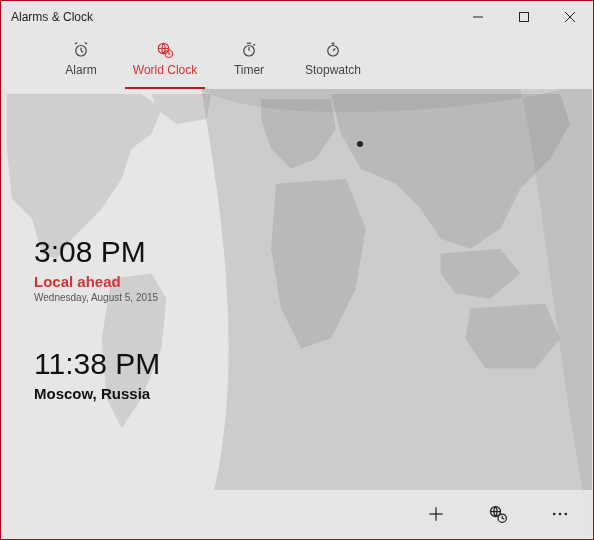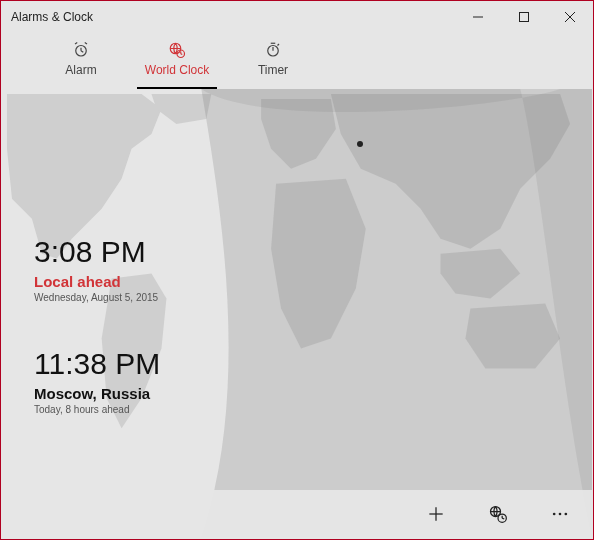--- a/index.html
+++ b/index.html
@@ -3,23 +3,23 @@
 <meta charset="utf-8">
 <style>
   * { box-sizing: border-box; margin: 0; padding: 0; }
   html, body { width: 594px; height: 540px; font-family: "Segoe UI", sans-serif; background: #e6e6e6; overflow: hidden; }
   .window { width: 594px; height: 540px; border: 1px solid #b00020; background: #e6e6e6; position: relative; }
   .titlebar { height: 32px; display: flex; align-items: center; padding-left: 10px; background: #e6e6e6; }
   .title { font-size: 12px; color: #222; flex: 1; }
   .win-controls { display: flex; height: 32px; }
   .win-btn { width: 46px; height: 32px; display: flex; align-items: center; justify-content: center; color: #222; }
   .win-btn svg { stroke: #222; }
-  .tabs { height: 56px; display: flex; align-items: flex-start; padding-left: 40px; gap: 16px; background: #e6e6e6; }
+  .tabs { height: 56px; display: flex; align-items: flex-start; padding-left: 40px; gap: 4px; background: #e6e6e6; }
   .tab { width: 80px; text-align: center; padding: 6px 0 10px 0; color: #444; border-bottom: 2px solid transparent; }
-  .tab.active { color: #d13438; border-bottom: 2px solid #000000; }
+  .tab.active { color: #d13438; border-bottom: 2px solid #b91c1c; }
   .tab .icon { height: 22px; display: flex; align-items: center; justify-content: center; margin-bottom: 2px; }
   .tab .lbl { font-size: 12px; }
   .map-area { position: absolute; top: 88px; left: 1px; right: 1px; bottom: 1px; background: #e6e6e6; overflow: hidden; }
   .map-svg { position: absolute; inset: 0; width: 100%; height: 100%; }
   .night-shade { position: absolute; top: 0; bottom: 0; width: 100%; pointer-events: none; }
   .pin-dot { position: absolute; width: 6px; height: 6px; background: #222; border-radius: 50%; }
   .clocks { position: absolute; left: 32px; top: 146px; }
   .clock-block { margin-bottom: 44px; }
   .time { font-size: 30px; font-weight: 300; color: #111; letter-spacing: 0; }
   .loc-primary { font-size: 15px; color: #d13438; font-weight: 600; margin-top: 4px; }
@@ -84,20 +84,31 @@
       <div class="icon">
         <svg width="18" height="18" viewBox="0 0 24 24" fill="none" stroke="#444" stroke-width="1.6">
           <circle cx="12" cy="13" r="7"></circle>
             <line x1="12" y1="13" x2="12" y2="8"></line>
             <line x1="9" y1="3" x2="15" y2="3"></line>
             <line x1="18" y1="6" x2="20" y2="4"></line>
         </svg>
       </div>
       <div class="lbl">Timer</div>
     </div>
+    <div class="tab">
+      <div class="icon">
+        <svg width="18" height="18" viewBox="0 0 24 24" fill="none" stroke="#444" stroke-width="1.6">
+          <circle cx="12" cy="13" r="7"></circle>
+            <line x1="12" y1="13" x2="15" y2="10"></line>
+            <line x1="10" y1="3" x2="14" y2="3"></line>
+            <line x1="12" y1="3" x2="12" y2="6"></line>
+        </svg>
+      </div>
+      <div class="lbl">Stopwatch</div>
+    </div>
   </div>
 
   <div class="map-area">
     <svg class="map-svg" viewBox="0 0 592 450" preserveAspectRatio="none">
 
       <g fill="#cfcfcf">
 
         <path d="M5 5 L140 5 L160 20 L150 45 L130 60 L120 90 L100 120 L70 150 L55 170 L40 165 L30 130 L10 110 L5 60 Z"></path>
         <path d="M150 5 L210 5 L205 30 L175 35 L155 20 Z"></path>
 
@@ -123,21 +134,20 @@
 
     <div class="clocks">
       <div class="clock-block">
         <div class="time">3:08 PM</div>
         <div class="loc-primary">Local ahead</div>
         <div class="sub">Wednesday, August 5, 2015</div>
       </div>
       <div class="clock-block">
         <div class="time">11:38 PM</div>
         <div class="loc-strong">Moscow, Russia</div>
-        <div class="sub">Today, 8 hours ahead</div>
       </div>
     </div>
 
     <div class="bottom-bar">
       <div class="bb-btn">
         <svg width="20" height="20" viewBox="0 0 24 24" stroke="#222" stroke-width="1.5">
           <line x1="12" y1="4" x2="12" y2="20"></line>
             <line x1="4" y1="12" x2="20" y2="12"></line>
         </svg>
       </div>

